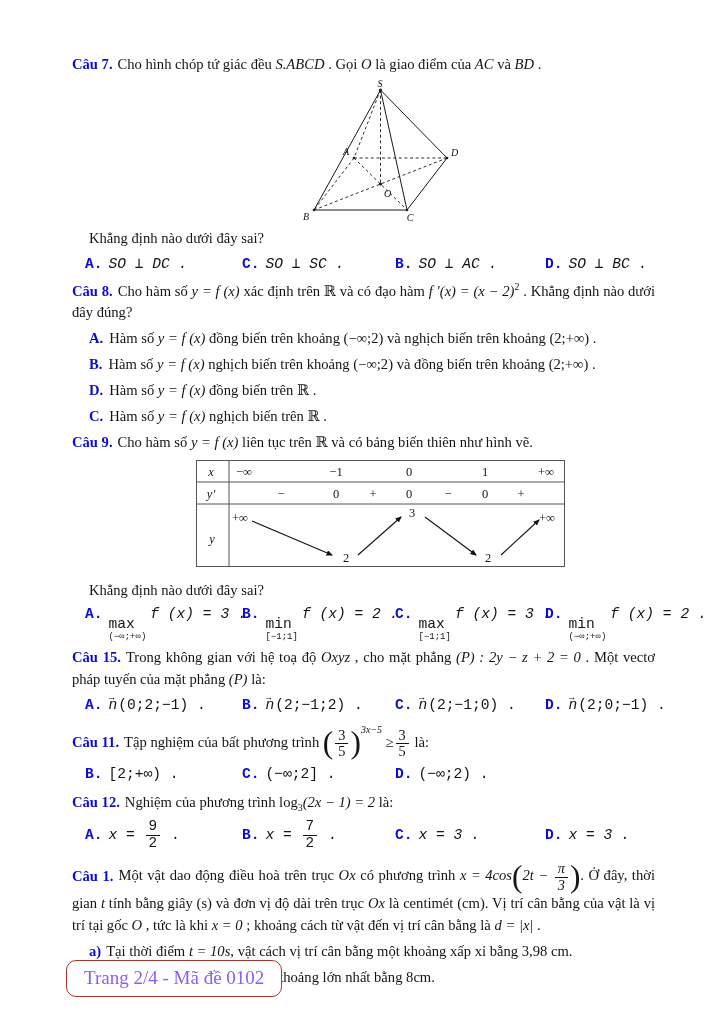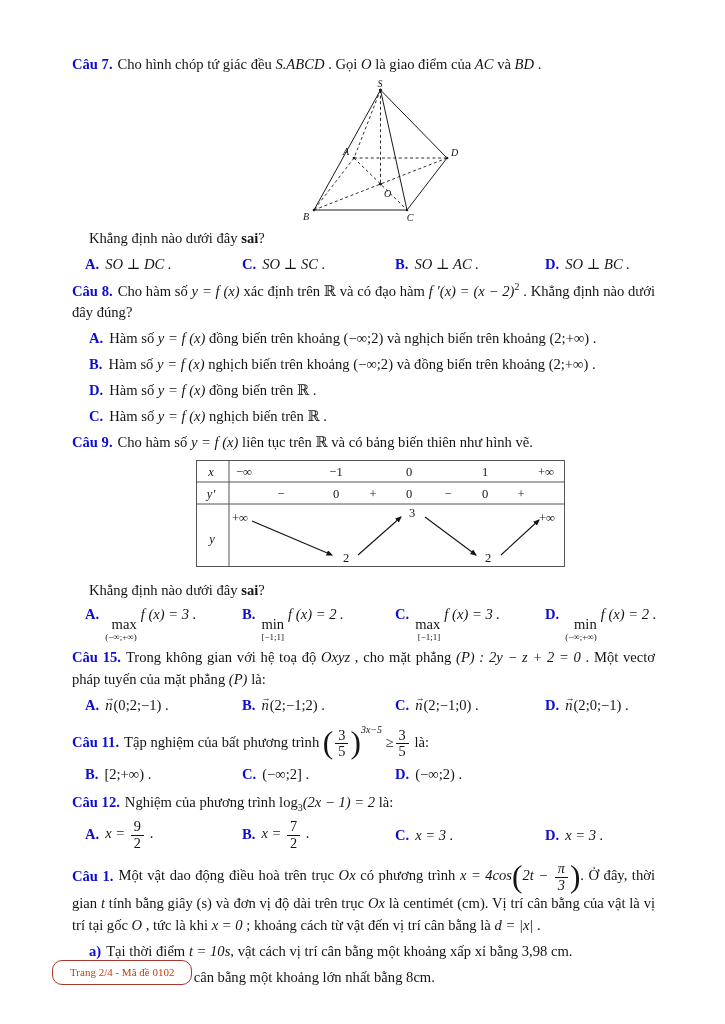--- a/index.html
+++ b/index.html
@@ -14,43 +14,43 @@
     line-height:1.5;
     color:#141414;
     overflow:hidden;
   }
   p.line{margin:4px;text-align:justify;}
   .qlabel{color:#0d0dd2;font-weight:bold;margin-right:5px;}
   .ol{color:#0d0dd2;font-weight:bold;margin-right:6px;}
   .itl{color:#0d0dd2;font-weight:bold;margin-right:5px;}
   .blue{color:#0d0dd2;}
   .mi{font-style:italic;}
-  .k{font-weight:bold;}
+  .k{font-weight:normal;}
   .indent{padding-left:17px;}
-  .opts{display:grid;grid-template-columns:157px 153px 150px 1fr;padding-left:17px;align-items:center;}
+  .opts{display:grid;grid-template-columns:157px 153px 150px 1fr;padding-left:17px;align-items:center;font-family:Liberation Mono, monospace;}
   .opt{white-space:nowrap;}
   .figwrap{height:144px;margin:2px 0 3px 224px;width:176px;}
   .tblwrap{margin:5px 0 4px 127px;width:372px;}
   .sup{vertical-align:super;font-size:0.68em;}
   .sub{vertical-align:sub;font-size:0.68em;}
   .expsup{vertical-align:14px;font-size:0.68em;font-style:italic;}
   .frac{display:inline-flex;flex-direction:column;align-items:center;vertical-align:middle;line-height:1.08;margin:0 2px;font-size:0.98em;}
   .frac .fn{border-bottom:1px solid #141414;padding:0 3px;}
   .frac .fd{padding:0 3px;}
   .bp{font-size:215%;font-weight:400;vertical-align:middle;line-height:0.8;position:relative;top:-1px;}
-  .limop{display:inline-flex;flex-direction:column;align-items:flex-end;vertical-align:-0.75em;margin-right:4px;line-height:1;}
+  .limop{display:inline-flex;flex-direction:column;align-items:flex-start;vertical-align:-0.75em;margin-right:4px;line-height:1;}
   .limop .op{line-height:1.1;}
   .limop .lim{font-size:9px;line-height:1.1;}
   .vec{position:relative;font-style:italic;margin-right:1px;}
   .vec::before{content:"\2192";position:absolute;top:-0.62em;left:0.05em;font-size:0.6em;font-style:normal;}
   .heading b{font-weight:bold;}
   .footerbox{
-    position:absolute;left:52px;top:960px;
+    position:absolute;left:66px;top:960px;
     border:1.4px solid #a9382e;border-radius:10px;
-    padding:3px 17px;color:#c2410c;font-size:11px;
+    padding:3px 17px;color:#8b5cf6;font-size:19px;
     background:#fff;
   }
   svg text{font-family:"Liberation Serif","DejaVu Serif",serif;fill:#141414;}
   .mt3{margin-top:3px;} .mt4{margin-top:4px;} .mt5{margin-top:5px;}
   .mt6{margin-top:6px;} .mt10{margin-top:10px;}
   .tallopts{line-height:1.2;}
 </style>
 </head>
 <body>
 

